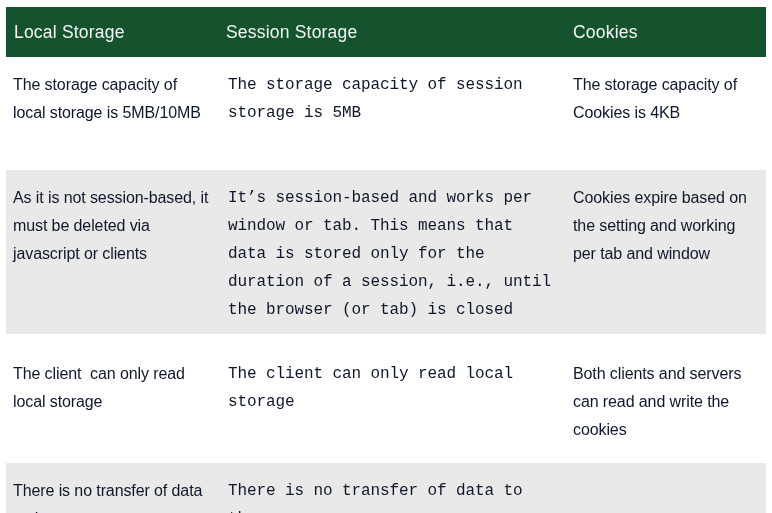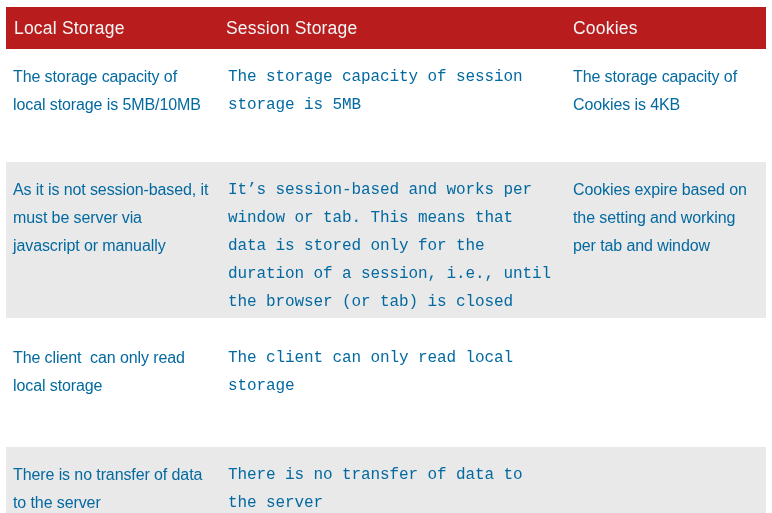--- a/index.html
+++ b/index.html
@@ -11,22 +11,22 @@
     overflow: hidden;
     font-family: "Liberation Sans", sans-serif;
   }
   .table-wrap {
     margin: 7px 6px 8px 6px;
     width: 760px;
   }
   .thead {
     display: grid;
     grid-template-columns: 212px 347px 201px;
-    background: #b91c1c;
-    height: 42px;
+    background: #14532d;
+    height: 50px;
     align-items: center;
   }
   .th {
     color: #f4f6f6;
     font-size: 17.5px;
     letter-spacing: 0.2px;
     padding-left: 8px;
     white-space: nowrap;
     overflow: hidden;
   }
@@ -36,25 +36,25 @@
     background: #ffffff;
   }
   .trow.alt {
     background: #e9e9e9;
   }
   .trow.r1 { min-height: 113px; }
   .trow.r2 { min-height: 133px; }
   .trow.r3 { min-height: 117px; margin-top: 12px; }
   .trow.r4 { min-height: 85px; }
   .td {
-    color: #0369a1;
+    color: #0f172a;
     font-size: 16px;
     line-height: 28px;
     letter-spacing: -0.1px;
-    padding: 14px 8px 2px 7px;
+    padding: 14px 8px 10px 7px;
     white-space: pre-wrap;
     box-sizing: border-box;
   }
   .td.c2 { padding-left: 10px; font-family: Liberation Mono, monospace; }
   .td.c3 { padding-left: 8px; }
 </style>
 </head>
 <body>
 
 <div class="table-wrap">
@@ -65,28 +65,29 @@
     <div class="th">Cookies</div>
   </div>
 
   <div class="trow r1">
     <div class="td c1">The storage capacity of local storage is 5MB/10MB</div>
     <div class="td c2">The storage capacity of session storage is 5MB</div>
     <div class="td c3">The storage capacity of Cookies is 4KB</div>
   </div>
 
   <div class="trow r2 alt">
-    <div class="td c1">As it is not session-based, it must be server via javascript or manually</div>
+    <div class="td c1">As it is not session-based, it must be deleted via javascript or clients</div>
     <div class="td c2">It’s session-based and works per window or tab. This means that data is stored only for the duration of a session, i.e., until the browser (or tab) is closed</div>
     <div class="td c3">Cookies expire based on the setting and working per tab and window</div>
   </div>
 
   <div class="trow r3">
     <div class="td c1">The client  can only read local storage</div>
     <div class="td c2">The client can only read local storage</div>
+    <div class="td c3">Both clients and servers can read and write the cookies</div>
   </div>
 
   <div class="trow r4 alt">
     <div class="td c1">There is no transfer of data to the server</div>
     <div class="td c2">There is no transfer of data to the server</div>
   </div>
 
 </div>
 
 </body></html>

